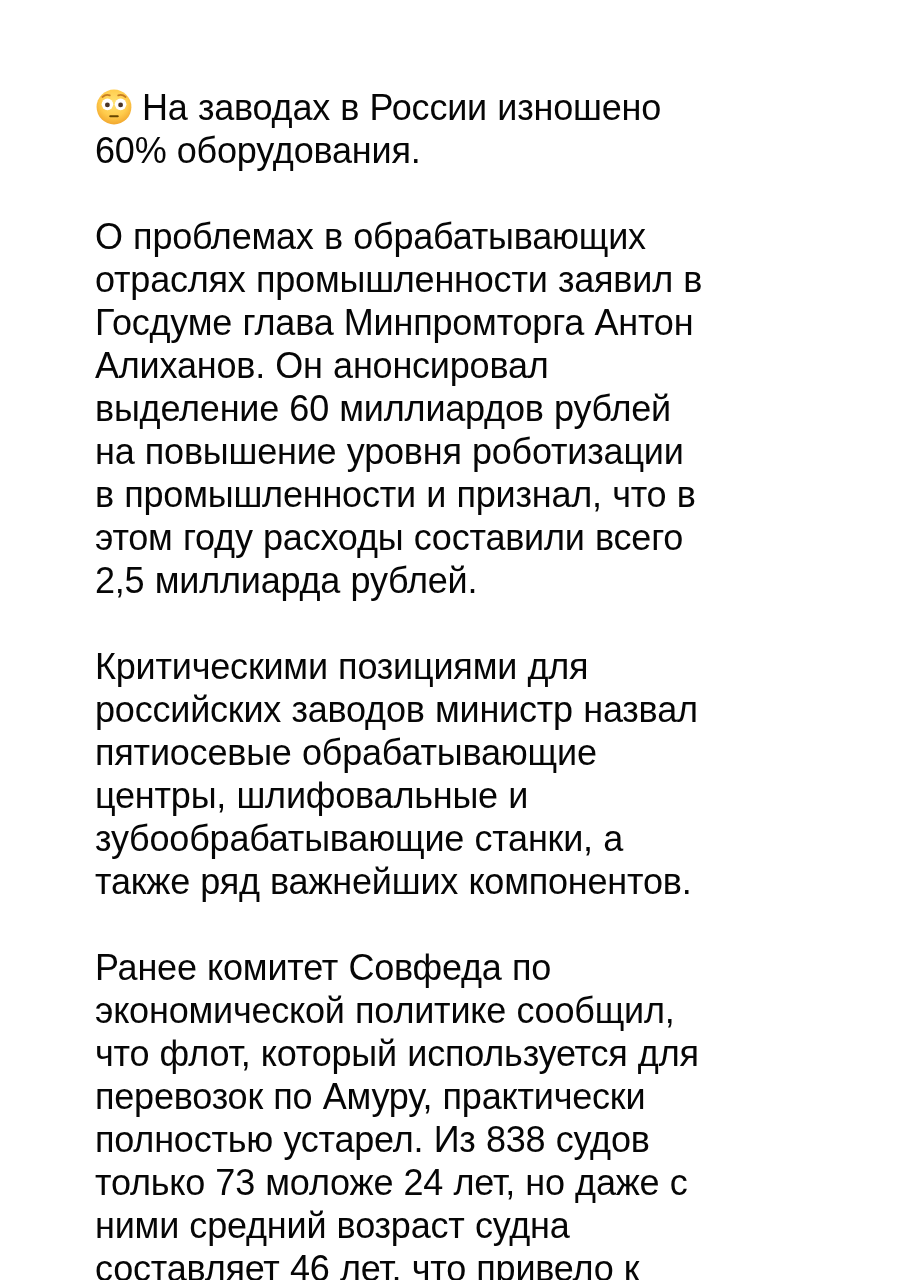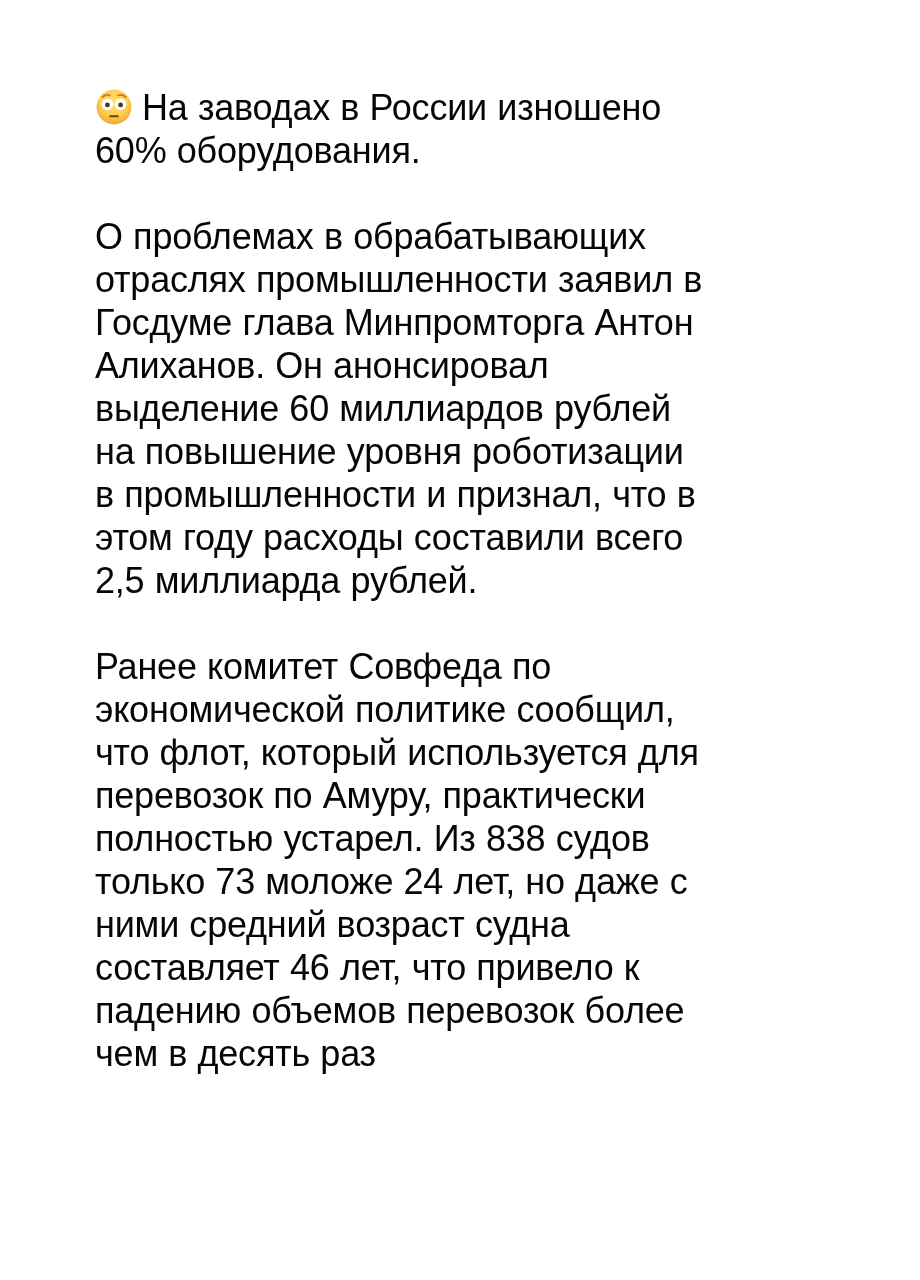--- a/index.html
+++ b/index.html
@@ -60,16 +60,17 @@
         <circle cx="48.5" cy="31" r="11" fill="#ffffff"></circle>
         <circle cx="23.5" cy="32" r="4.6" fill="#4A3527"></circle>
         <circle cx="48.5" cy="32" r="4.6" fill="#4A3527"></circle>
         <line x1="29" y1="53.5" x2="43" y2="53.5" stroke="#664500" stroke-width="4.2" stroke-linecap="round"></line>
       </svg>
     </span><span>На заводах в России изношено 60% оборудования.</span>
   </p>
 
   <p>О проблемах в обрабатывающих отраслях промышленности заявил в Госдуме глава Минпромторга Антон Алиханов. Он анонсировал выделение 60 миллиардов рублей на повышение уровня роботизации в промышленности и признал, что в этом году расходы составили всего 2,5 миллиарда рублей.</p>
 
+  <p>Критическими позициями для российских заводов министр назвал пятиосевые обрабатывающие центры, шлифовальные и зубообрабатывающие станки, а также ряд важнейших компонентов.</p>
 
   <p>Ранее комитет Совфеда по экономической политике сообщил, что флот, который используется для перевозок по Амуру, практически полностью устарел. Из 838 судов только 73 моложе 24 лет, но даже с ними средний возраст судна составляет 46 лет, что привело к падению объемов перевозок более чем в десять раз</p>
 
 </article>
 
 </body></html>

